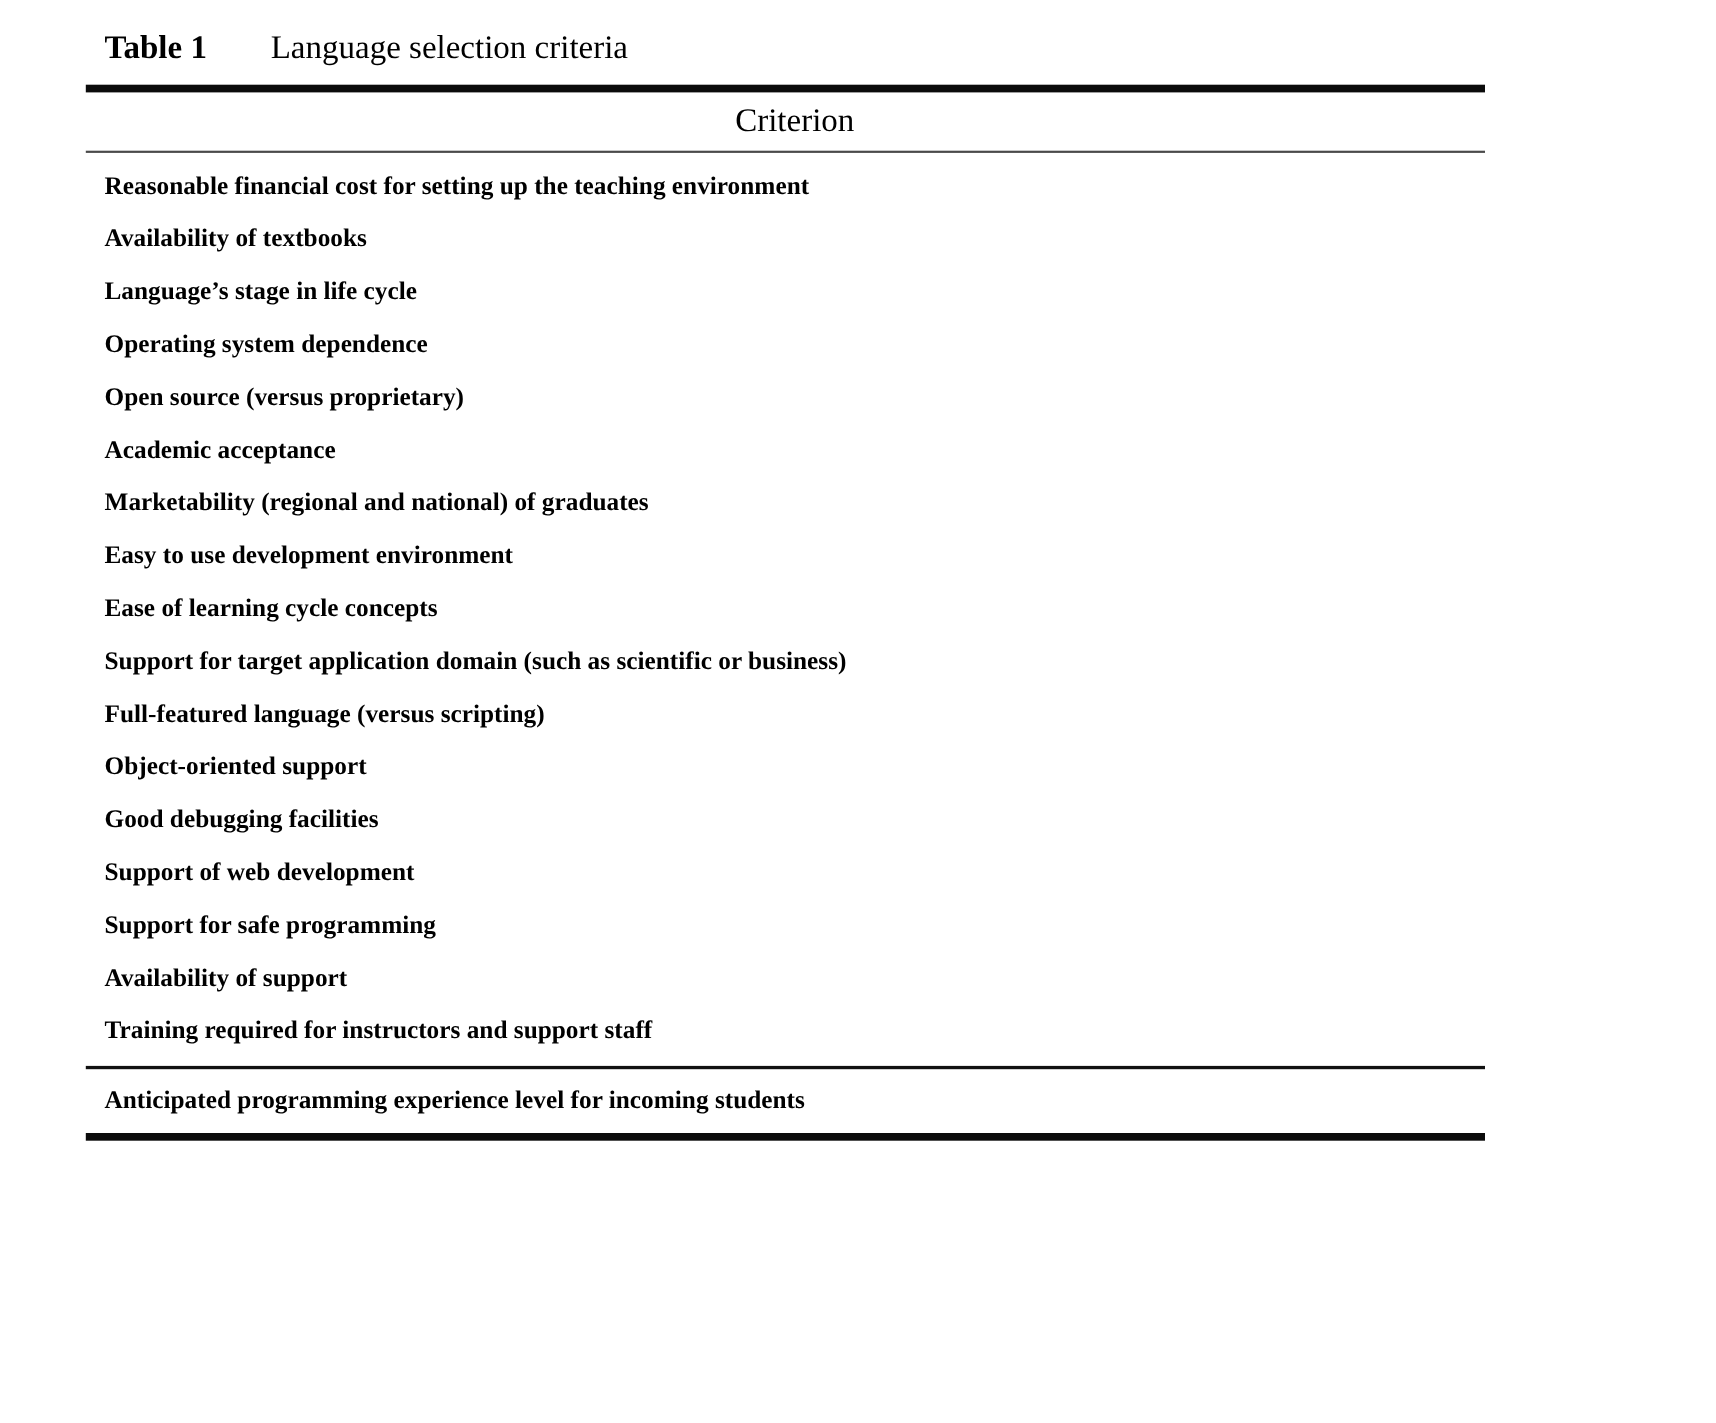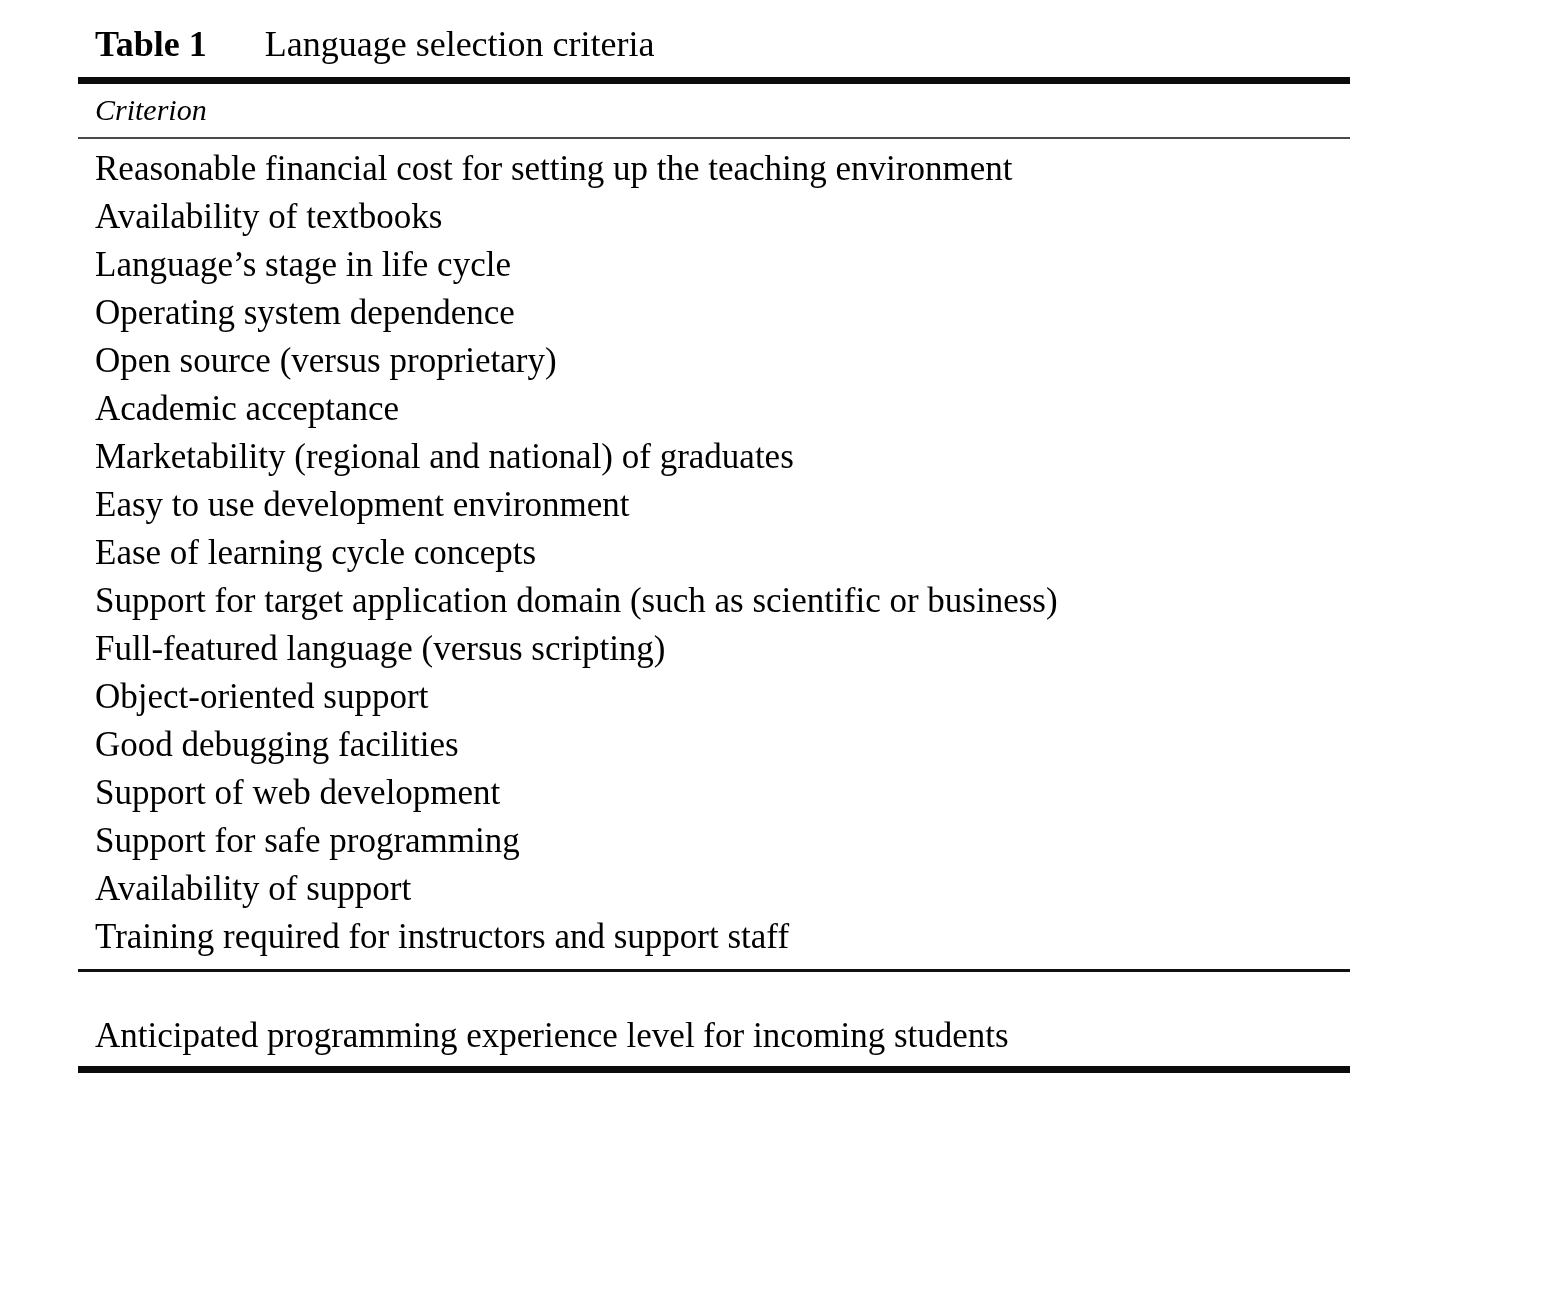--- a/index.html
+++ b/index.html
@@ -16,21 +16,21 @@
     overflow: hidden;
   }
   .table-wrap {
     position: absolute;
     left: 78px;
     top: 0;
     width: 1272px;
   }
   .table-caption {
     padding: 27px 0 0 17px;
-    font-size: 36px;
+    font-size: 30px;
     line-height: 34px;
     height: 50px;
     white-space: nowrap;
   }
   .table-caption .label {
     font-weight: bold;
   }
   .table-caption .title {
     margin-left: 58px;
   }
@@ -45,37 +45,37 @@
   }
   .rule.thin {
     height: 2px;
     background: #4a4a4a;
   }
   .rule.mid {
     height: 3px;
     background: #111111;
   }
   .col-header {
-    font-style: italic;
     font-size: 30px;
     padding: 8px 0 9px 17px;
     line-height: 36px;
+    text-align: center;
   }
   .rows {
     padding: 6px 0 8px 0;
   }
   .row {
-    font-size: 35px;
+    font-size: 23px;
     line-height: 48px;
     padding-left: 17px;
     white-space: nowrap;
+    font-weight: bold;
   }
   .footer-row-wrap {
     padding: 4px 0 6px 0;
-    margin-top: 36px;
   }
 </style>
 </head>
 <body>
 
 <div class="table-wrap">
 
   <div class="table-caption">
     <span class="label">Table 1</span><span class="title">Language selection criteria</span>
   </div>

